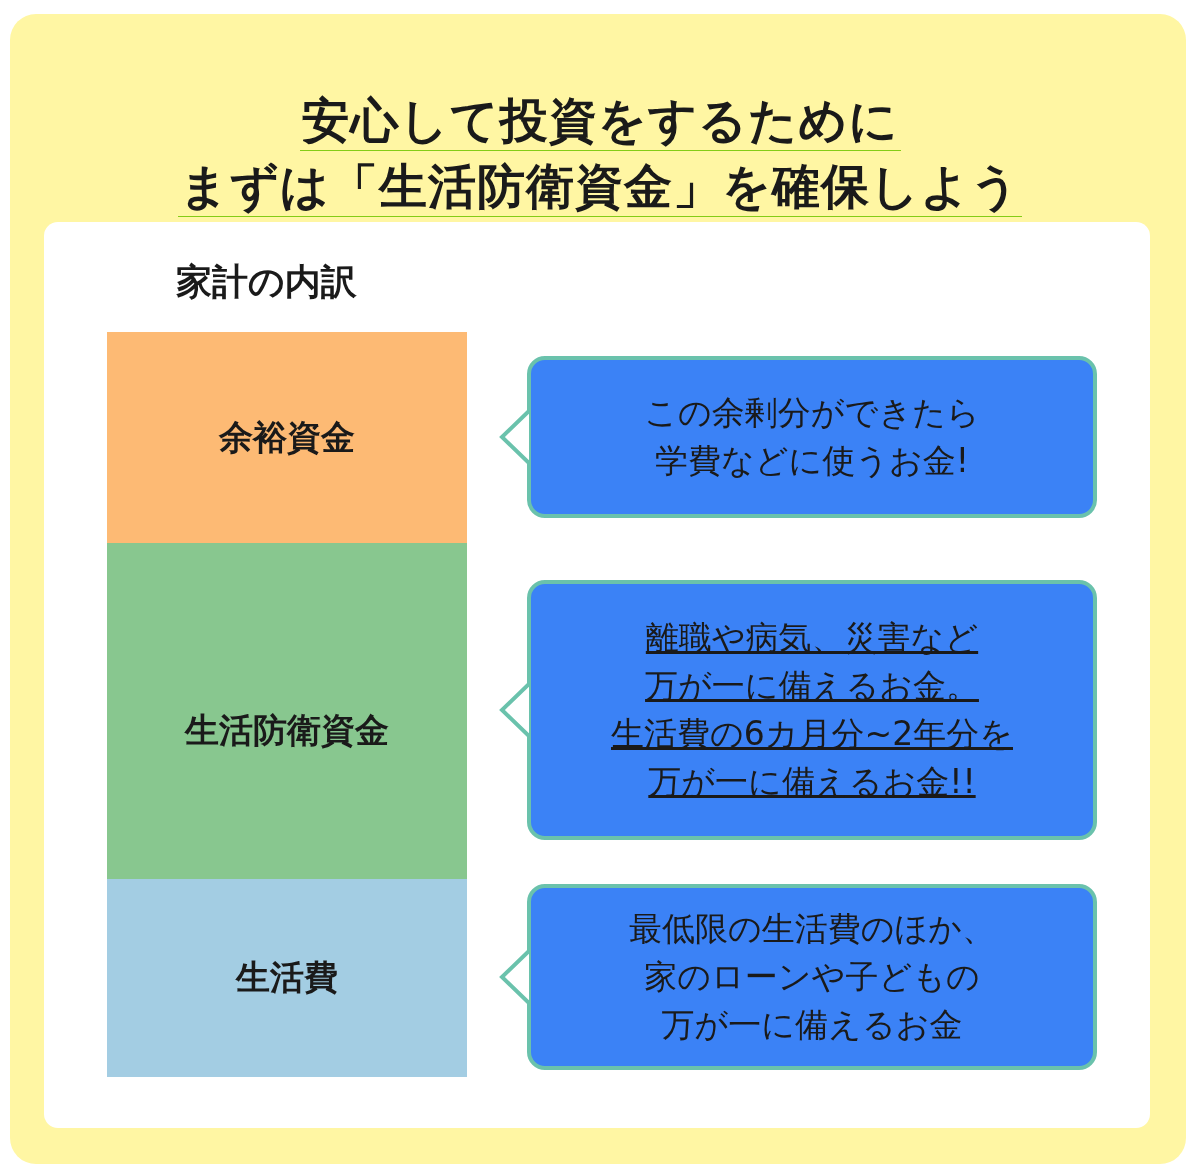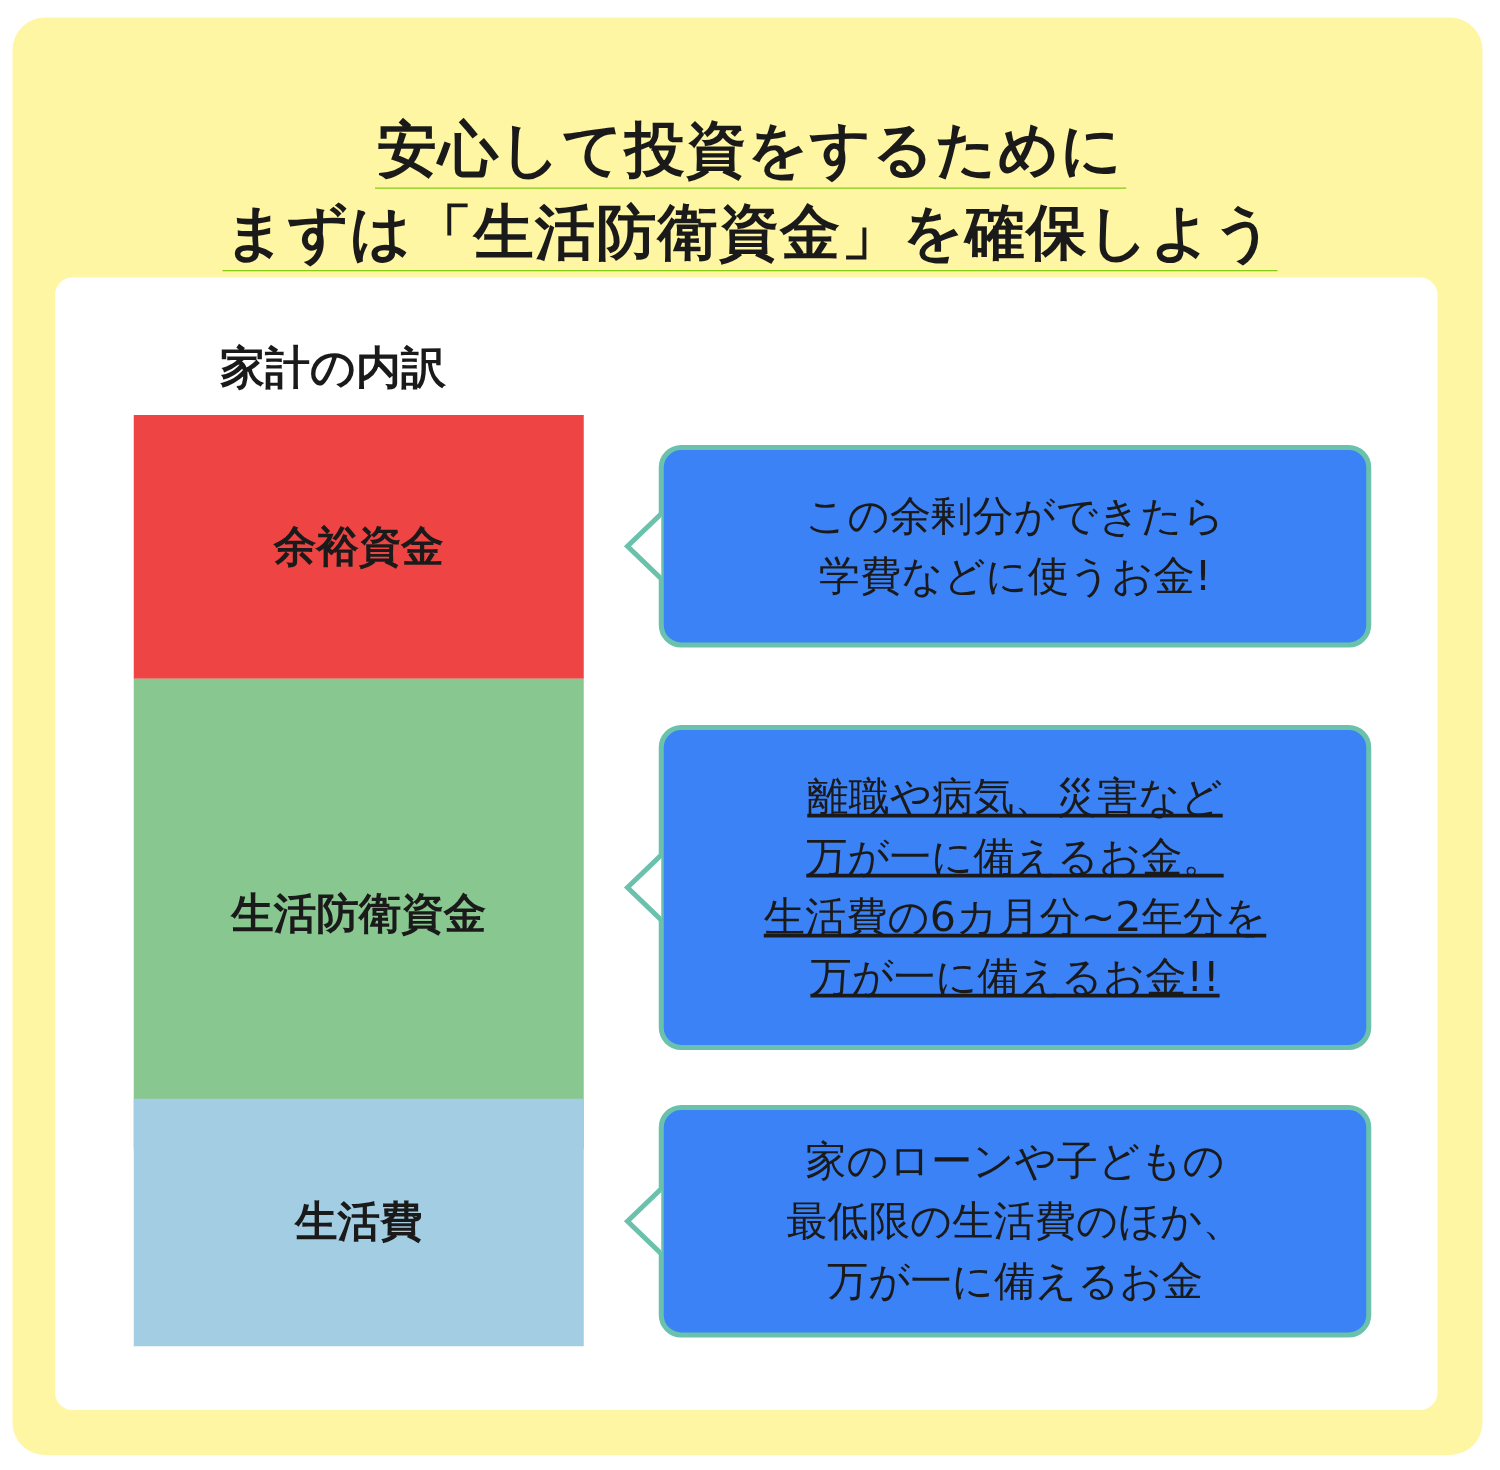--- a/index.html
+++ b/index.html
@@ -6,21 +6,21 @@
   body { width: 1200px; height: 1176px; position: relative; overflow: hidden;
          font-family: "DejaVu Sans", "Liberation Sans", sans-serif; color: #1a1a1a; }
   .outer { position: absolute; left: 10px; top: 14px; width: 1176px; height: 1150px;
            background: #fff6a3; border-radius: 26px; }
   .title { position: absolute; left: 0; right: 0; top: 50px; text-align: center; }
   .title-line { display: inline-block; font-weight: bold; font-size: 48px; line-height: 60px;
                 border-bottom: 1px solid #84cc16; padding: 0 2px; letter-spacing: 1px; margin-top: 40px; }
   .title-row { height: 66px; }
   .inner { position: absolute; left: 44px; top: 222px; width: 1106px; height: 906px;
            background: #ffffff; border-radius: 14px; }
-  .section-label { position: absolute; left: 176px; top: 270px; font-size: 36px; font-weight: bold; }
+  .section-label { position: absolute; left: 176px; top: 258px; font-size: 36px; font-weight: bold; }
   .block { position: absolute; left: 107px; width: 360px; display: flex; align-items: center;
            justify-content: center; font-size: 34px; font-weight: bold; }
   .b1 { top: 332px; height: 211px; }
   .b2 { top: 543px; height: 376px; }
   .b3 { top: 879px; height: 198px; }
   .bubble { position: absolute; left: 527px; width: 570px; background: #3b82f6;
             border: 4px solid #6ac2ac; border-radius: 18px; box-sizing: border-box;
             display: flex; align-items: center; justify-content: center; text-align: center;
             font-size: 33px; line-height: 48px; }
   .bubble .tail { position: absolute; left: -32px; top: 50%; width: 30px; height: 60px;
@@ -37,21 +37,21 @@
 
 <div class="title">
   <div class="title-row"><span class="title-line">安心して投資をするために</span></div>
   <div class="title-row"><span class="title-line">まずは「生活防衛資金」を確保しよう</span></div>
 </div>
 
 <div class="inner"></div>
 
 <div class="section-label">家計の内訳</div>
 
-<div class="block b1" style="background:#ef4444">
+<div class="block b1" style="background:#fdba74">
   <span>余裕資金</span>
 </div>
 <div class="block b2" style="background:#88c78f">
   <span>生活防衛資金</span>
 </div>
 <div class="block b3" style="background:#a3cde3">
   <span>生活費</span>
 </div>
 
 <div class="bubble bub1">
@@ -77,17 +77,17 @@
     <span class="bline">万が一に備えるお金!!</span>
   </div>
 </div>
 
 <div class="bubble bub3">
   <svg class="tail" viewBox="0 0 30 60">
     <polygon points="32,4 4,30 32,56" fill="#fff"></polygon>
     <polyline points="30,4 3,30 30,56" fill="none" stroke="#6ac2ac" stroke-width="4" stroke-linejoin="miter"></polyline>
   </svg>
   <div>
+    <span class="bline">最低限の生活費のほか、</span>
     <span class="bline">家のローンや子どもの</span>
-    <span class="bline">最低限の生活費のほか、</span>
     <span class="bline">万が一に備えるお金</span>
   </div>
 </div>
 
 </body></html>

